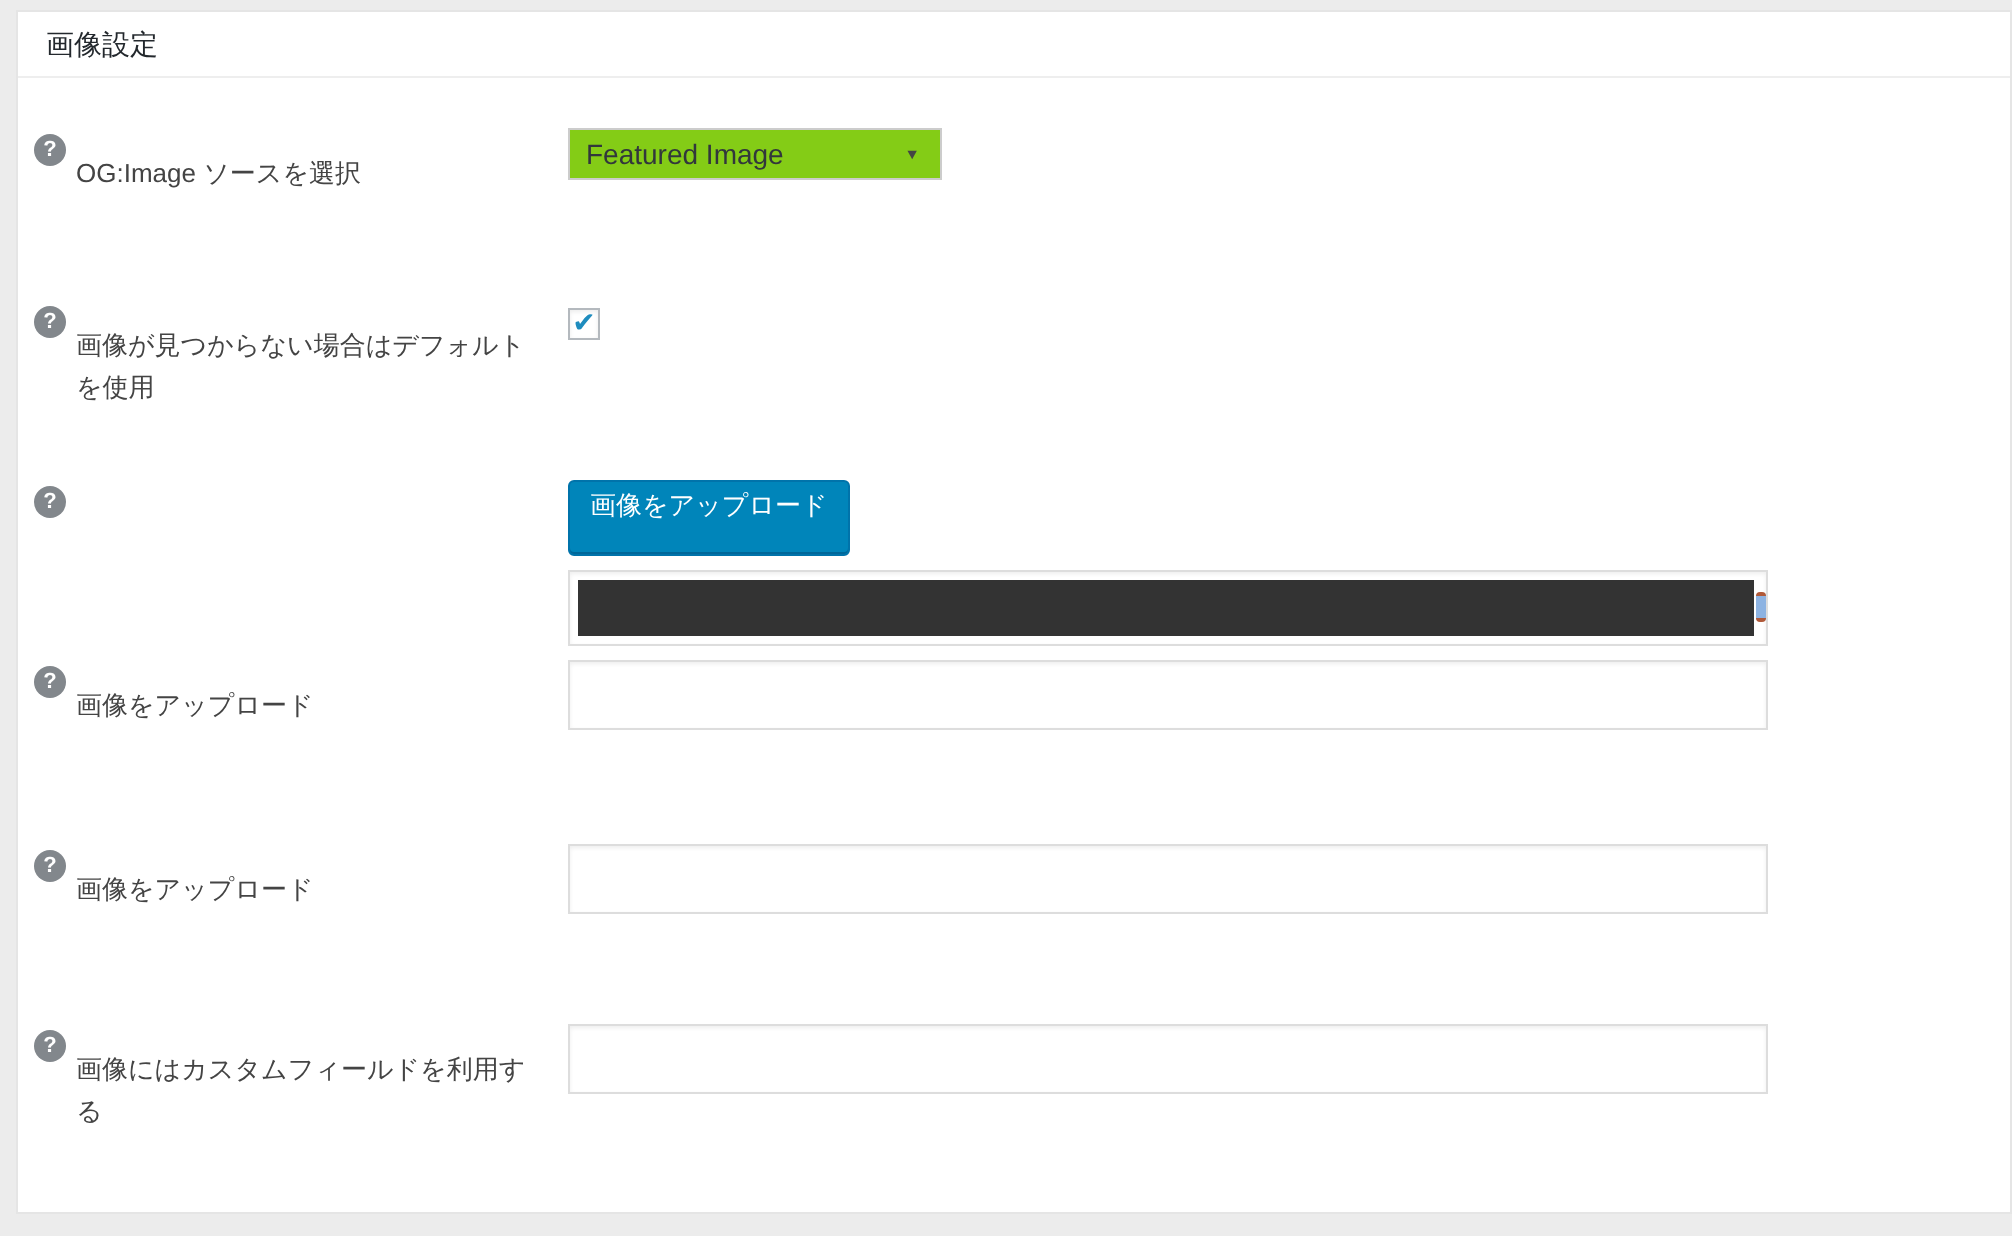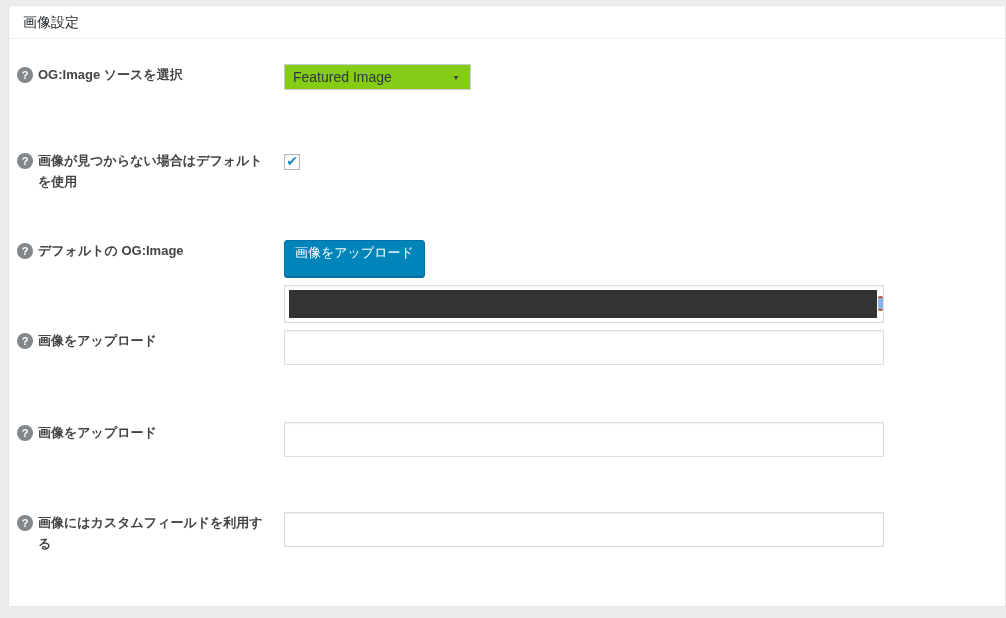--- a/index.html
+++ b/index.html
@@ -49,23 +49,24 @@
     background: #82878c;
     color: #ffffff;
     font-size: 11px;
     font-weight: bold;
     line-height: 16px;
     text-align: center;
     cursor: pointer;
   }
   .row-label {
     font-size: 13px;
-    font-weight: bold;
+    font-weight: normal;
     color: #444444;
     line-height: 1.65;
+    margin-top: 12px;
   }
   .control-col {
     margin-left: 17px;
     flex: 1;
   }
   
   .select-box {
     width: 187px; height: 26px;
     border: 1px solid #cccccc;
     background: #84cc16;
@@ -171,21 +172,20 @@
       <div class="control-col">
         <div class="checkbox">
           <span>✔</span>
         </div>
       </div>
     </div>
 
     <div class="form-row r3">
       <div class="label-col">
         <span class="help-icon">?</span>
-        <span class="row-label">デフォルトの OG:Image</span>
       </div>
       <div class="control-col">
         <span class="upload-btn">画像をアップロード</span>
         <div class="upload-input">
           <div class="redaction-bar"></div>
           <div class="redaction-artifact"></div>
         </div>
       </div>
     </div>
 

